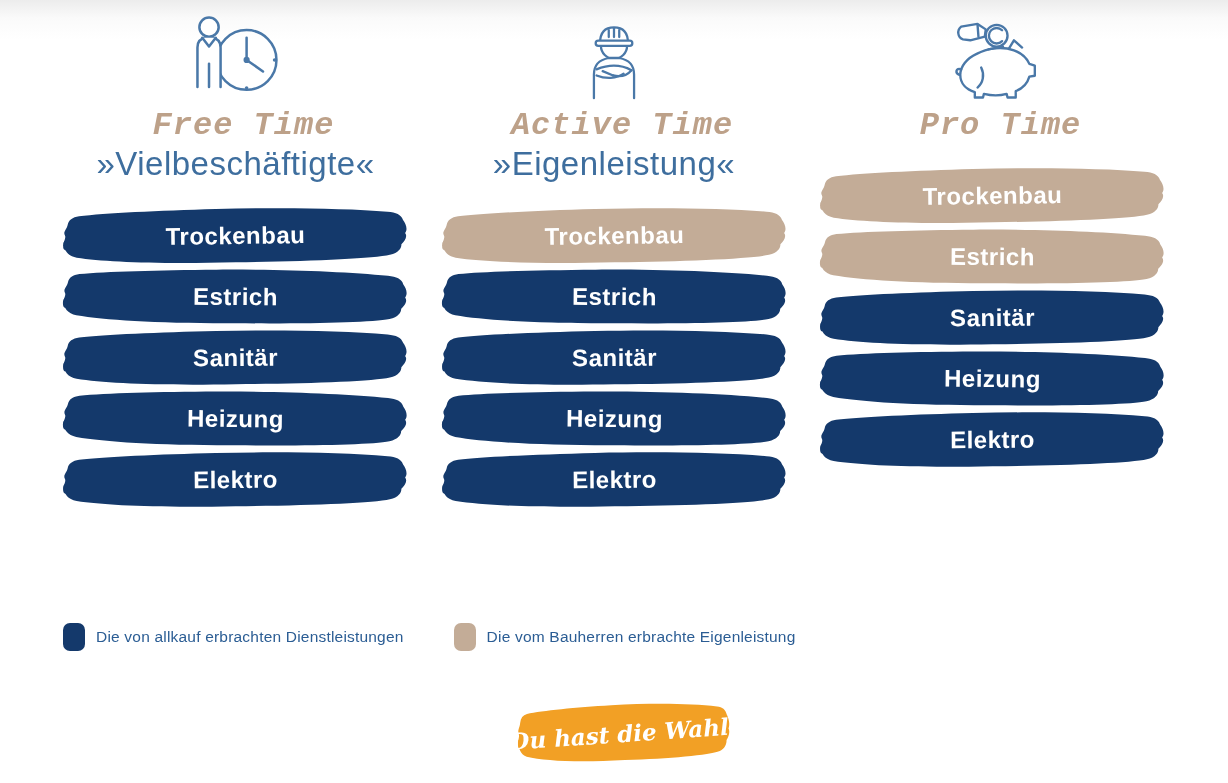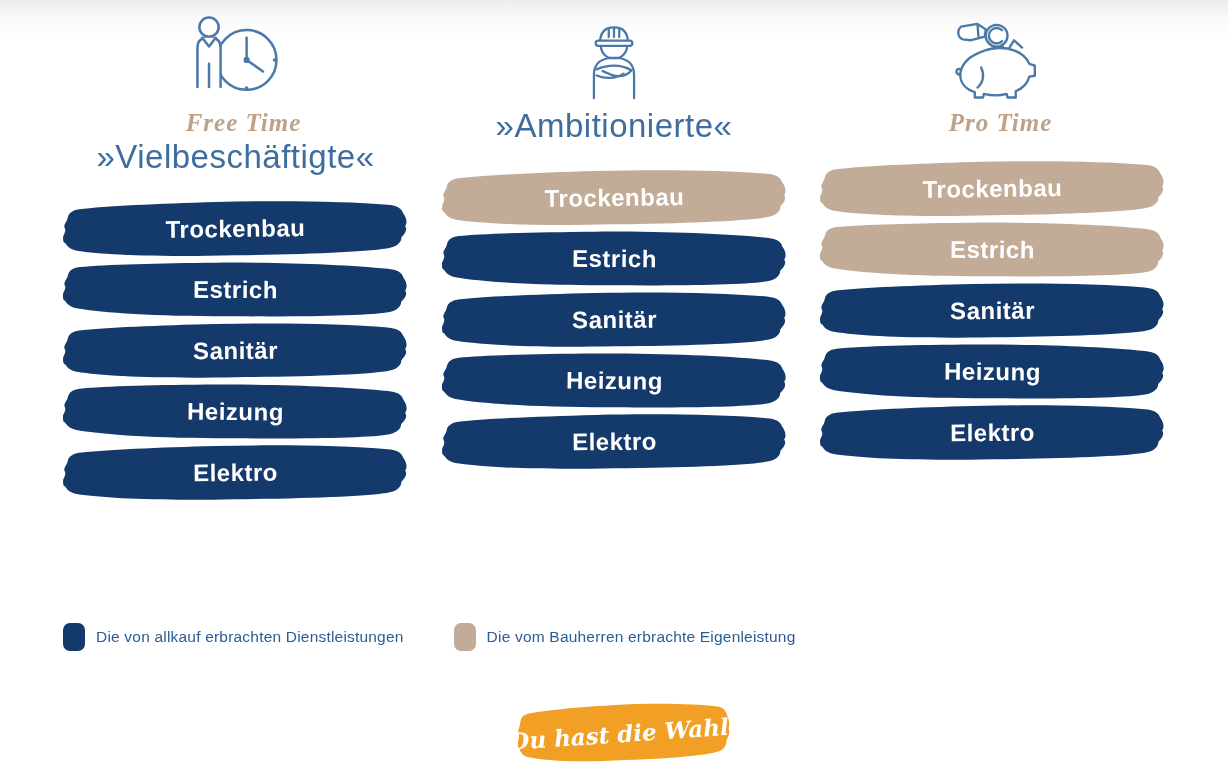--- a/index.html
+++ b/index.html
@@ -19,22 +19,22 @@
   }
   .column{width:347px;display:flex;flex-direction:column;align-items:center;}
   .col-icon{height:92px;display:flex;align-items:flex-end;justify-content:center;}
   .col-icon svg{display:block;}
   .icon-stroke{stroke:var(--icon_stroke,#4a78a8);stroke-width:2.6;fill:none;
     stroke-linecap:round;stroke-linejoin:round;}
   .icon-fillwhite{fill:#ffffff;}
   .icon-dot{fill:var(--icon_stroke,#4a78a8);stroke:none;}
   .time-label{
     margin-top:6px;
-    font-family:Liberation Serif, serif;font-style:italic;font-weight:bold;
-    font-size:25px;line-height:1;color:var(--script_tan,#bda189);
+    font-family:Liberation Mono, monospace;font-style:italic;font-weight:bold;
+    font-size:32px;line-height:1;color:var(--script_tan,#bda189);
     letter-spacing:1px;
     margin-left:16px;
   }
   .col-title{
     margin:4px 0 0 0;
     font-size:33px;font-weight:400;line-height:1.1;
     color:var(--heading_blue,#3e6e9e);letter-spacing:.5px;
     white-space:nowrap;
   }
   .bars{margin-top:24px;width:100%;display:flex;flex-direction:column;gap:1px;}
@@ -151,21 +151,22 @@
           <line x1="55" y1="12" x2="55" y2="22"></line>
           <line x1="61" y1="14" x2="61" y2="22"></line>
           <path class="icon-fillwhite" d="M32 92 V65 Q32 49 49 46 H61 Q78 49 78 65 V92"></path>
           <path d="M35 59 C50 53 62 53 75 60"></path>
           <path d="M75 60 C70 66 62 68 54 66"></path>
           <path d="M35 66 C45 70 58 70 66 64"></path>
           <path d="M54 66 L42 61"></path>
         </g>
       </svg>
     </div>
-    <h2 class="col-title">»Ambitionierte«</h2>
+    <div class="time-label">Active Time</div>
+    <h2 class="col-title">»Eigenleistung«</h2>
     <div class="bars">
       <div class="bar fill-eigen">
         <svg class="brush" viewBox="0 0 360 64" preserveAspectRatio="none">
             <use href="#brushstroke"></use>
           </svg>
         <span class="bar-label">Trockenbau</span>
       </div>
       <div class="bar fill-allkauf">
         <svg class="brush" viewBox="0 0 360 64" preserveAspectRatio="none">
             <use href="#brushstroke"></use>

